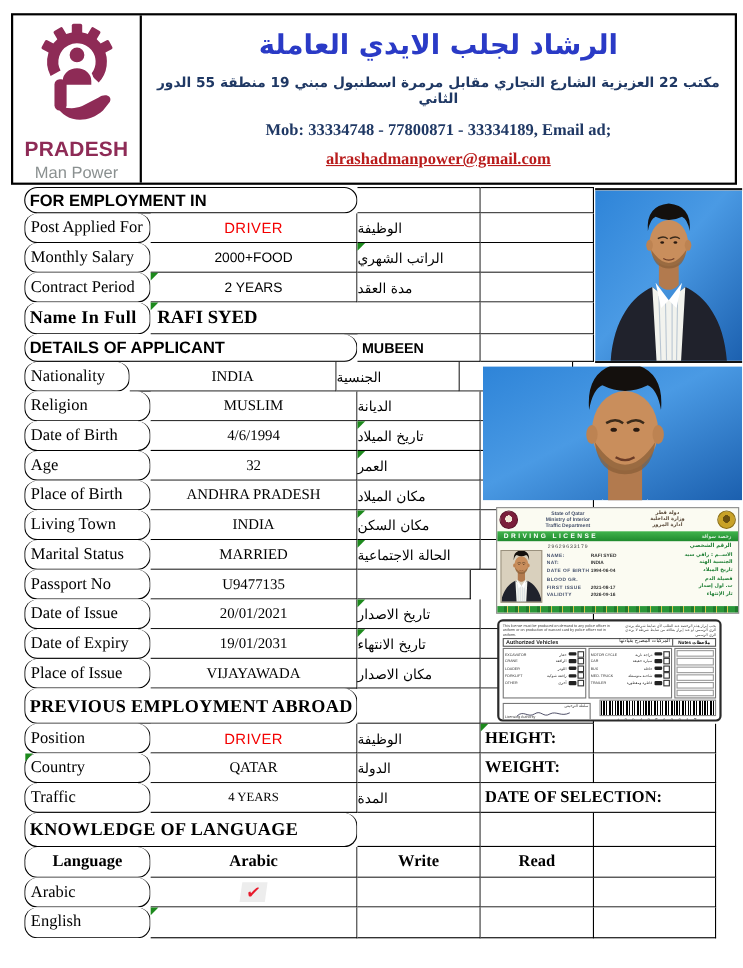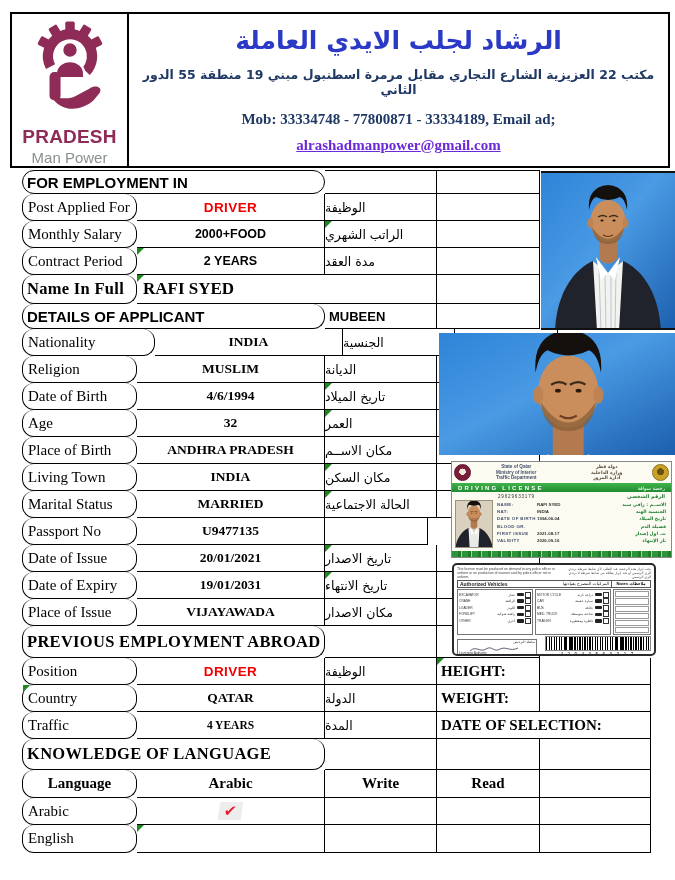--- a/index.html
+++ b/index.html
@@ -9,30 +9,30 @@
   .header-box{position:absolute;left:10px;top:12px;width:660px;height:156px;
               border:2px solid #000;box-sizing:border-box;display:flex;background:#fff;}
   .logo-cell{width:117px;border-right:2px solid #000;box-sizing:border-box;
              display:flex;flex-direction:column;align-items:center;justify-content:flex-start;padding-top:6px;}
   .logo-name{font-family:"Liberation Sans",sans-serif;font-weight:bold;font-size:19px;color:#8E2B56;letter-spacing:.2px;margin-top:2px;}
   .logo-tag{font-family:"Liberation Sans",sans-serif;font-size:15px;color:#8a9090;margin-top:1px;}
   .header-content{flex:1;display:flex;flex-direction:column;align-items:center;text-align:center;}
   .title-ar{font-family:"DejaVu Sans",sans-serif;font-weight:bold;font-size:25px;color:#2a3ac6;margin-top:12px;direction:rtl;}
   .addr-ar{font-family:"DejaVu Sans",sans-serif;font-weight:bold;font-size:12.5px;color:#1f3864;margin-top:12px;direction:rtl;width:96%;}
   .mob-line{font-weight:bold;font-size:15px;color:#1f3864;margin-top:14px;}
-  .email-line{font-weight:bold;font-size:15px;color:#6d28d9;margin-top:9px;text-decoration:underline;}
+  .email-line{font-weight:bold;font-size:15px;color:#b91c1c;margin-top:9px;text-decoration:underline;}
   
   .tbl{position:absolute;left:22px;top:170px;z-index:1;}
   .row{display:flex;}
   .cell{box-sizing:border-box;border-right:1px solid #000;border-bottom:1px solid #000;
         display:flex;align-items:center;position:relative;background:#fff;}
   .cell.first{border-left:1px solid #000;border-radius:12px;}
   .row.top .cell{border-top:1px solid #000;}
   .lbl{padding-left:5px;font-size:15px;}
-  .val{justify-content:center;font-weight:bold;font-size:13.5px;}
+  .val{justify-content:center;font-weight:normal;font-size:13.5px;}
   .val.sans{font-family:"Liberation Sans",sans-serif;font-size:12.5px;}
   .val.red{color:#f30000;font-family:"Liberation Sans",sans-serif;letter-spacing:.4px;}
   .val.small{font-size:11.5px;}
   .ar{justify-content:flex-end;padding-right:4px;direction:rtl;
       font-family:"DejaVu Sans",sans-serif;font-size:12.5px;}
   .sec-sans{font-family:"Liberation Sans",sans-serif;font-weight:bold;font-size:15px;padding-left:4px;}
   .sec-serif{font-weight:bold;font-size:16.5px;padding-left:4px;letter-spacing:.3px;}
   .name-val{font-weight:bold;font-size:17px;padding-left:6px;}
   .extra-val{font-family:"Liberation Sans",sans-serif;font-weight:bold;font-size:13px;padding-left:4px;}
   .rightlbl{font-weight:bold;font-size:15px;padding-left:4px;white-space:nowrap;overflow:visible;z-index:2;}
@@ -161,21 +161,21 @@
         <div class="cell lbl sec-serif first" style="width: 115px; height: 29px;">Name In Full</div>
         <div class="cell name-val" style="width: 300px; height: 29px;">RAFI SYED<div class="tri"></div></div>
         <div class="cell" style="width: 103px; height: 29px;"></div>
       </div>
       <div class="row">
         <div class="cell sec-sans first" style="width: 303px; height: 25px;">DETAILS OF APPLICANT</div>
         <div class="cell extra-val" style="width: 112px; height: 25px;">MUBEEN</div>
         <div class="cell" style="width: 103px; height: 25px;"></div>
       </div>
       <div class="row">
-        <div class="cell lbl first" style="width: 133px; height: 27px;">Nationality</div>
+        <div class="cell lbl first" style="width: 96px; height: 27px;">Nationality</div>
         <div class="cell val" style="width: 188px; height: 27px;">INDIA</div>
         <div class="cell ar" style="width: 112px; height: 27px;">الجنسية</div>
         <div class="cell" style="width: 103px; height: 27px;"></div>
       </div>
       <div class="row">
         <div class="cell lbl first" style="width: 115px; height: 27px;">Religion</div>
         <div class="cell val" style="width: 188px; height: 27px;">MUSLIM</div>
         <div class="cell ar" style="width: 112px; height: 27px;">الديانة</div>
         <div class="cell" style="width: 103px; height: 27px;"></div>
       </div>
@@ -187,21 +187,21 @@
       </div>
       <div class="row">
         <div class="cell lbl first" style="width: 115px; height: 27px;">Age</div>
         <div class="cell val" style="width: 188px; height: 27px;">32</div>
         <div class="cell ar" style="width: 112px; height: 27px;">العمر<div class="tri"></div></div>
         <div class="cell" style="width: 103px; height: 27px;"></div>
       </div>
       <div class="row">
         <div class="cell lbl first" style="width: 115px; height: 27px;">Place of Birth</div>
         <div class="cell val" style="width: 188px; height: 27px;">ANDHRA PRADESH</div>
-        <div class="cell ar" style="width: 112px; height: 27px;">مكان الاســم</div>
+        <div class="cell ar" style="width: 112px; height: 27px;">مكان الميلاد</div>
         <div class="cell" style="width: 103px; height: 27px;"></div>
       </div>
       <div class="row">
         <div class="cell lbl first" style="width: 115px; height: 27px;">Living Town</div>
         <div class="cell val" style="width: 188px; height: 27px;">INDIA</div>
         <div class="cell ar" style="width: 112px; height: 27px;">مكان السكن<div class="tri"></div></div>
         <div class="cell" style="width: 103px; height: 27px;"></div>
       </div>
       <div class="row">
         <div class="cell lbl first" style="width: 115px; height: 27px;">Marital Status</div>

